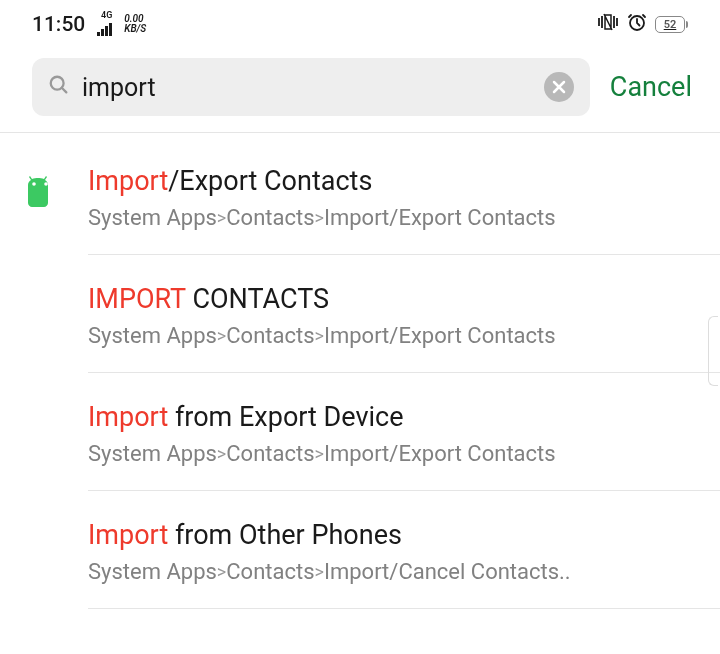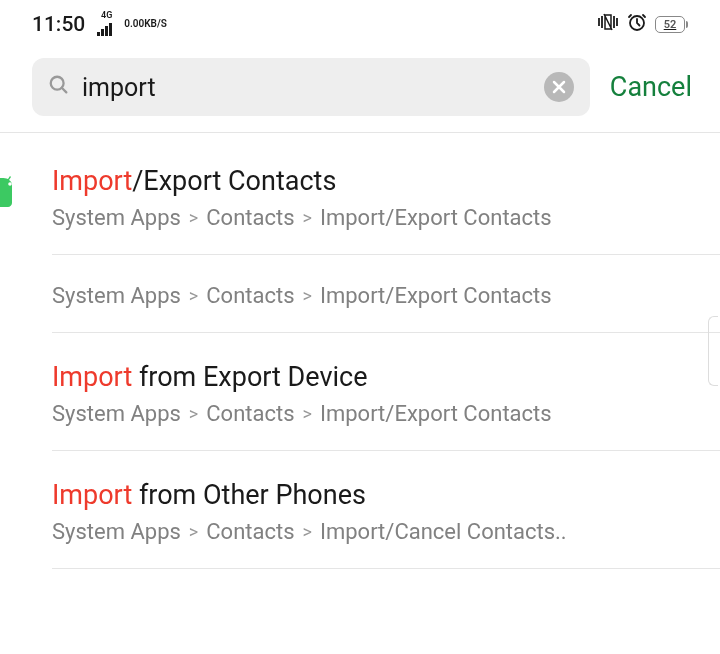--- a/index.html
+++ b/index.html
@@ -59,24 +59,25 @@
     .signal-bars span {
       width: 3px;
       background: #1a1a1a;
     }
     .signal-bars span:nth-child(1) { height: 4px; }
     .signal-bars span:nth-child(2) { height: 7px; }
     .signal-bars span:nth-child(3) { height: 10px; }
     .signal-bars span:nth-child(4) { height: 13px; }
     .data-rate {
       display: flex;
-      flex-direction: row;
+      flex-direction: column;
       font-size: 10px;
       font-weight: 600;
       line-height: 1;
+      font-style: italic;
     }
     .battery {
       display: flex;
       align-items: center;
       gap: 1px;
     }
     .battery-body {
       width: 30px;
       height: 17px;
       border: 1.5px solid #888;
@@ -136,20 +137,21 @@
       color: #15803d;
       font-size: 27px;
       font-weight: 400;
     }
     .divider-top {
       height: 1px;
       background: #e5e5e5;
     }
     .results {
       padding-left: 52px;
+      margin-left: 36px;
     }
     .result-item {
       padding: 28px 24px 24px 0;
       border-bottom: 1px solid #e5e5e5;
       position: relative;
     }
     .result-item:first-child {
       padding-top: 32px;
     }
     .app-icon {
@@ -166,21 +168,20 @@
       margin-bottom: 8px;
     }
     .highlight {
       color: #ee3a2c;
     }
     .breadcrumb {
       font-size: 22px;
       color: #818181;
       display: flex;
       align-items: center;
-      gap: 8px;
       flex-wrap: wrap;
     }
     .chevron {
       color: #999;
       font-size: 18px;
     }
     .scroll-indicator {
       position: absolute;
       right: 2px;
       top: 316px;
@@ -263,20 +264,21 @@
       <div class="result-title"><span class="highlight">Import</span><span>/Export Contacts</span></div>
       <div class="breadcrumb">
         <span>System Apps</span>
         <span class="chevron">&gt;</span>
         <span>Contacts</span>
         <span class="chevron">&gt;</span>
         <span>Import/Export Contacts</span>
       </div>
     </div>
     <div class="result-item">
+      <div class="result-title"><span class="highlight">IMPORT</span><span> CONTACTS</span></div>
       <div class="breadcrumb">
         <span>System Apps</span>
         <span class="chevron">&gt;</span>
         <span>Contacts</span>
         <span class="chevron">&gt;</span>
         <span>Import/Export Contacts</span>
       </div>
     </div>
     <div class="result-item">
       <div class="result-title"><span class="highlight">Import</span><span> from Export Device</span></div>

